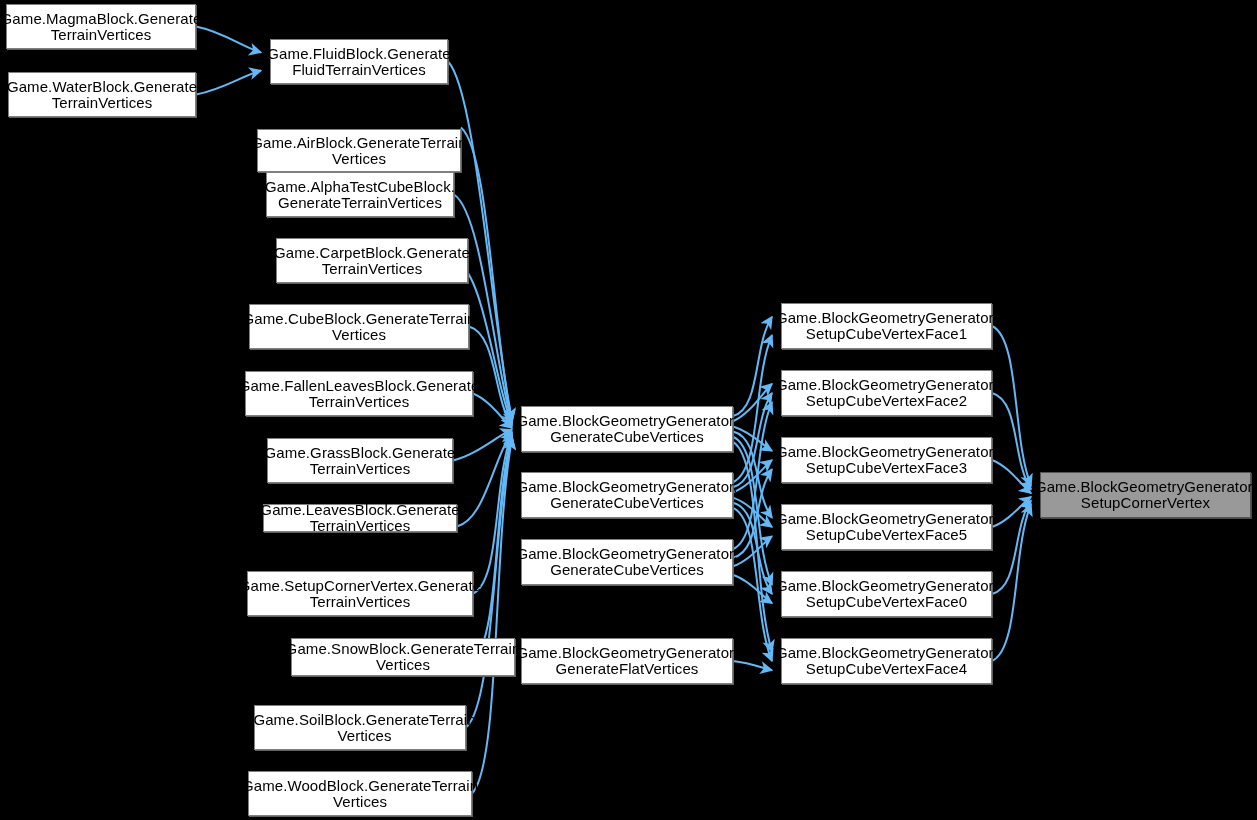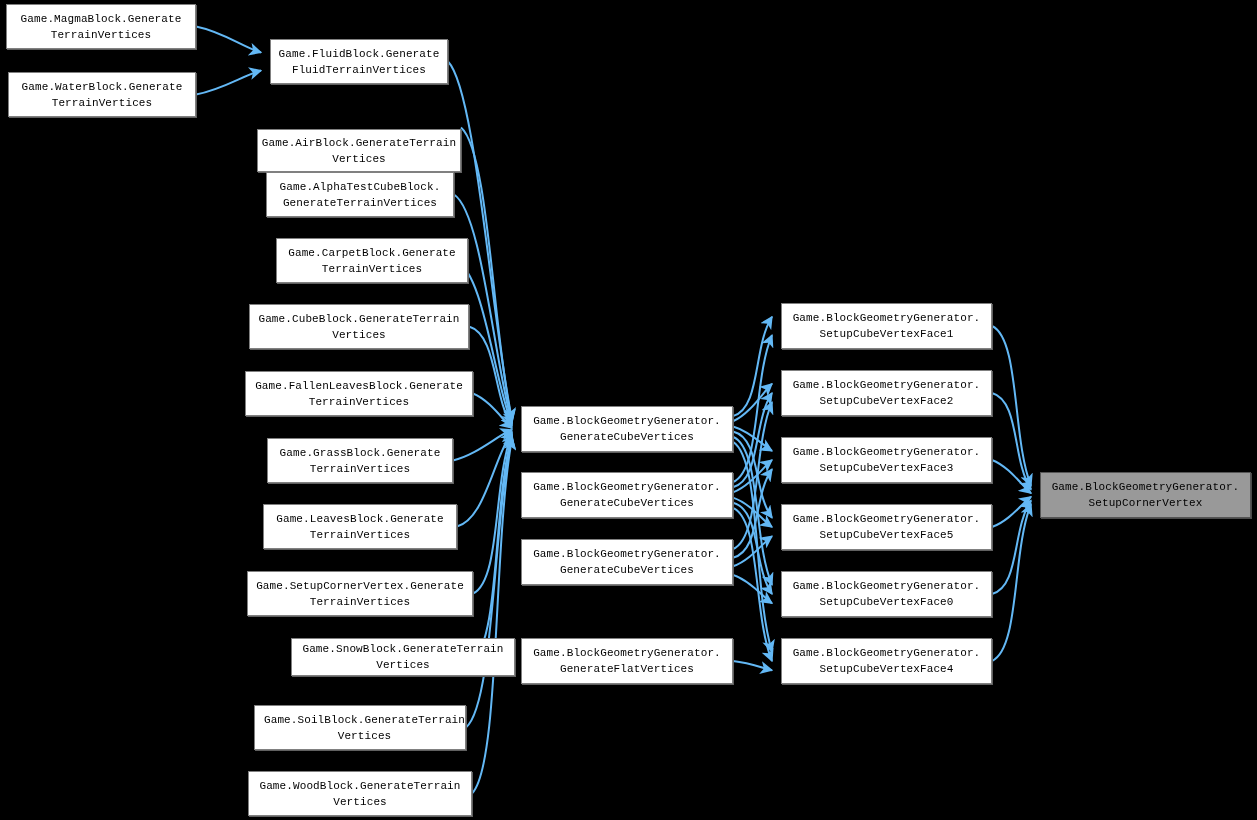--- a/index.html
+++ b/index.html
@@ -15,27 +15,26 @@
     position:absolute;
     box-sizing:border-box;
     background:#ffffff;
     border:1px solid #808080;
     box-shadow:1px 1px 0 0 #606060;
     display:flex;
     align-items:center;
     justify-content:center;
     text-align:center;
     color:#000000;
-    font-size:11px;
+    font-size:15px;
     line-height:16px;
     letter-spacing:0.1px;
     padding:0 3px;
     z-index:5;
     white-space:pre-line;
-    font-family:Liberation Mono, monospace;
   }
   .node.highlight{
     background:#999999;
     border:1px solid #555555;
     box-shadow:1px 1px 0 0 #4a4a4a;
   }
 </style>
 </head>
 <body>
 
@@ -98,21 +97,21 @@
       <div class="node" style="left: 266px; top: 172px; width: 188px; height: 45px;">Game.AlphaTestCubeBlock.
 GenerateTerrainVertices</div>
       <div class="node" style="left: 264px; top: 238px; width: 192px; height: 45px; margin-left: 12px;">Game.CarpetBlock.Generate
 TerrainVertices</div>
       <div class="node" style="left: 249px; top: 304px; width: 220px; height: 45px;">Game.CubeBlock.GenerateTerrain
 Vertices</div>
       <div class="node" style="left: 245px; top: 371px; width: 228px; height: 45px;">Game.FallenLeavesBlock.Generate
 TerrainVertices</div>
       <div class="node" style="left: 267px; top: 438px; width: 186px; height: 45px;">Game.GrassBlock.Generate
 TerrainVertices</div>
-      <div class="node" style="left: 263px; top: 504px; width: 194px; height: 45px;">Game.LeavesBlock.Generate
+      <div class="node" style="left: 263px; top: 504px; width: 194px; height: 28px;">Game.LeavesBlock.Generate
 TerrainVertices</div>
       <div class="node" style="left: 247px; top: 571px; width: 226px; height: 45px;">Game.SetupCornerVertex.Generate
 TerrainVertices</div>
       <div class="node" style="left: 248px; top: 638px; width: 224px; height: 38px; margin-left: 43px;">Game.SnowBlock.GenerateTerrain
 Vertices</div>
       <div class="node" style="left: 254px; top: 705px; width: 212px; height: 45px; padding-left: 12px;">Game.SoilBlock.GenerateTerrain
 Vertices</div>
       <div class="node" style="left: 248px; top: 771px; width: 224px; height: 45px;">Game.WoodBlock.GenerateTerrain
 Vertices</div>
       <div class="node" style="left: 521px; top: 406px; width: 212px; height: 46px;">Game.BlockGeometryGenerator.

